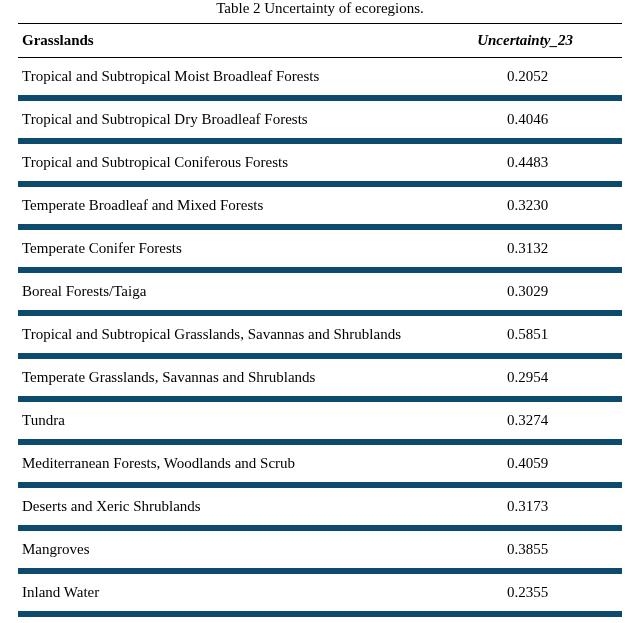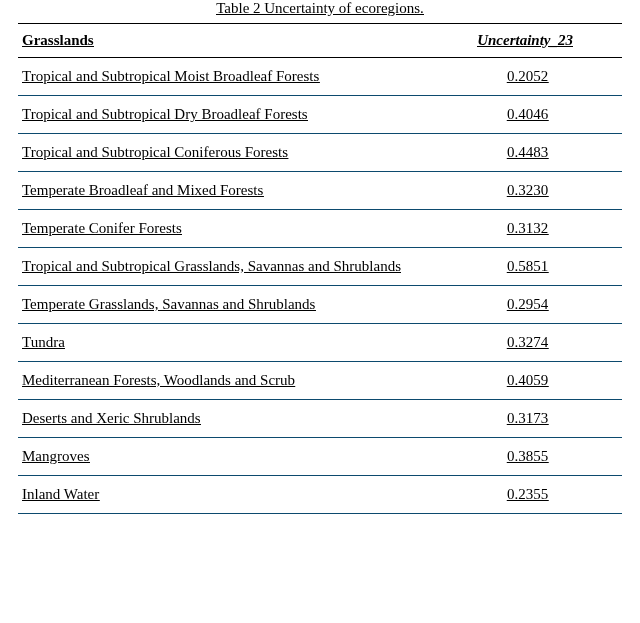--- a/index.html
+++ b/index.html
@@ -1,19 +1,18 @@
 <!DOCTYPE html>
 <html><head>
   <meta charset="utf-8">
   <style>
     * {
       margin: 0;
       padding: 0;
       box-sizing: border-box;
-      text-decoration: underline;
     }
     body {
       font-family: "Times New Roman", Times, serif;
       background: #fff;
       color: #000;
       width: 640px;
       padding: 0 18px 10px 18px;
     }
     .caption {
       text-align: center;
@@ -32,21 +31,21 @@
       border-top: 1.5px solid #000;
       border-bottom: 1px solid #000;
       padding: 8px 4px;
     }
     thead th.col-value {
       text-align: left;
       font-style: italic;
       padding-right: 28px;
     }
     tbody td {
-      border-bottom: 1px solid #0c4a6e;
+      border-bottom: 6px solid #0c4a6e;
       padding: 10px 4px;
       vertical-align: middle;
     }
     tbody td.val {
       text-align: center;
       padding-right: 44px;
       white-space: nowrap;
     }
     tbody td.name {
       padding-right: 8px;
@@ -79,20 +78,24 @@
     </tr>
     <tr>
       <td class="name">Temperate Broadleaf and Mixed Forests</td>
       <td class="val">0.3230</td>
     </tr>
     <tr>
       <td class="name">Temperate Conifer Forests</td>
       <td class="val">0.3132</td>
     </tr>
     <tr>
+      <td class="name">Boreal Forests/Taiga</td>
+      <td class="val">0.3029</td>
+    </tr>
+    <tr>
       <td class="name">Tropical and Subtropical Grasslands, Savannas and Shrublands</td>
       <td class="val">0.5851</td>
     </tr>
     <tr>
       <td class="name">Temperate Grasslands, Savannas and Shrublands</td>
       <td class="val">0.2954</td>
     </tr>
     <tr>
       <td class="name">Tundra</td>
       <td class="val">0.3274</td>

